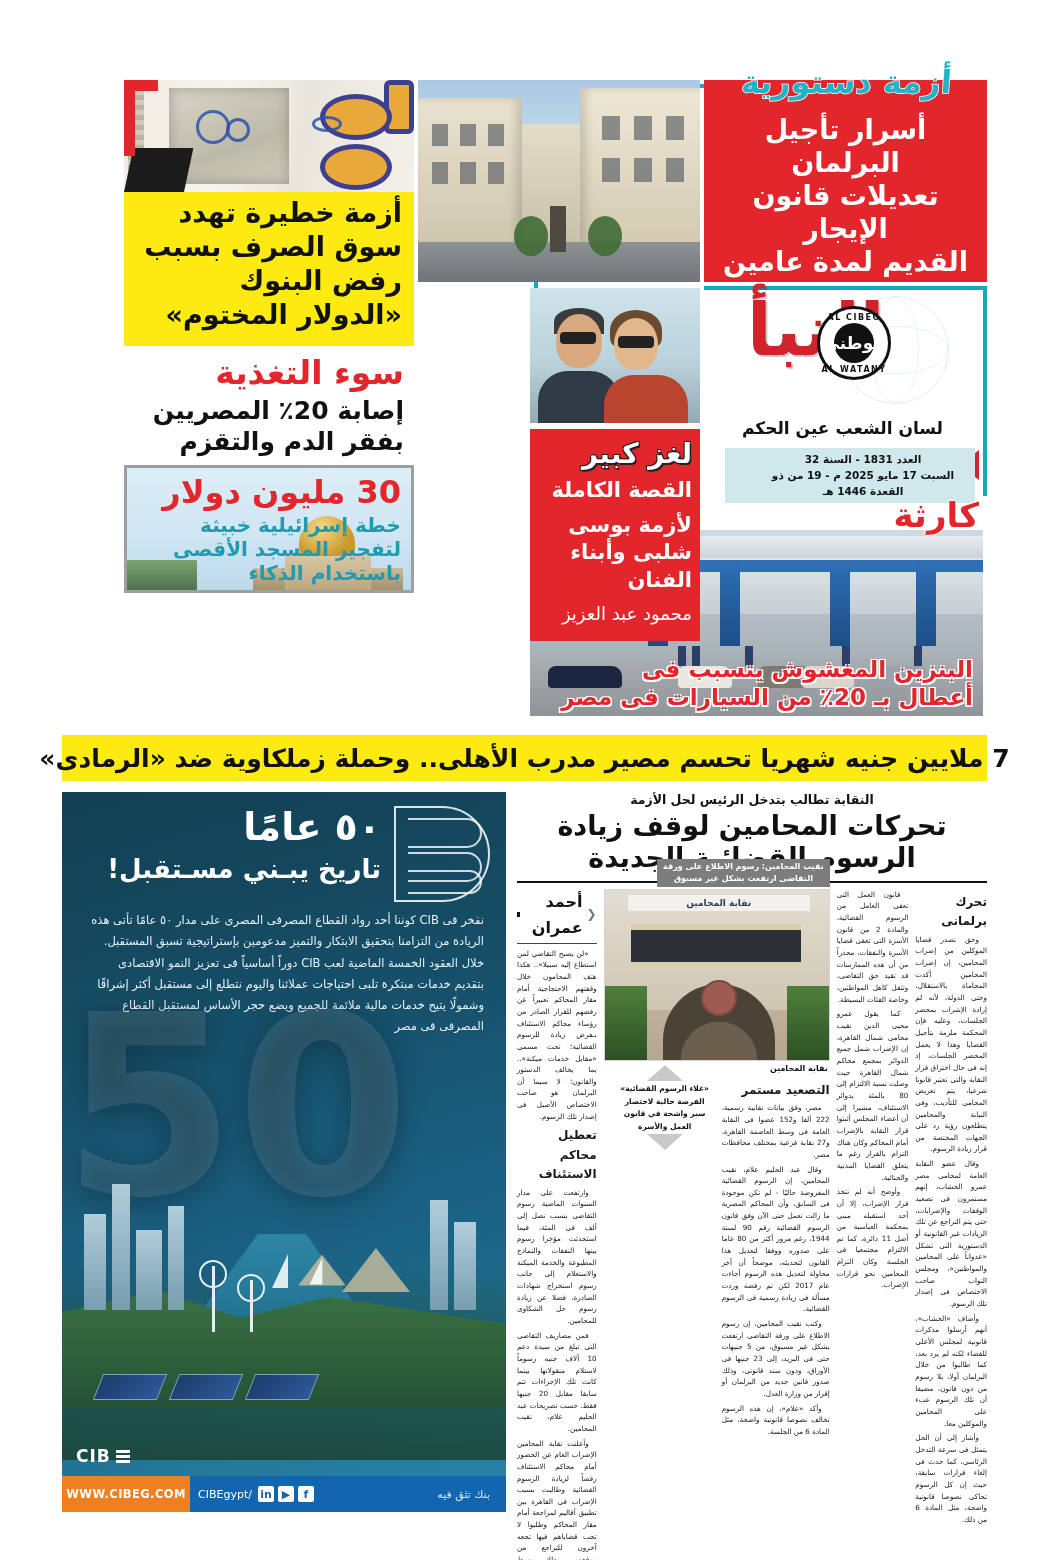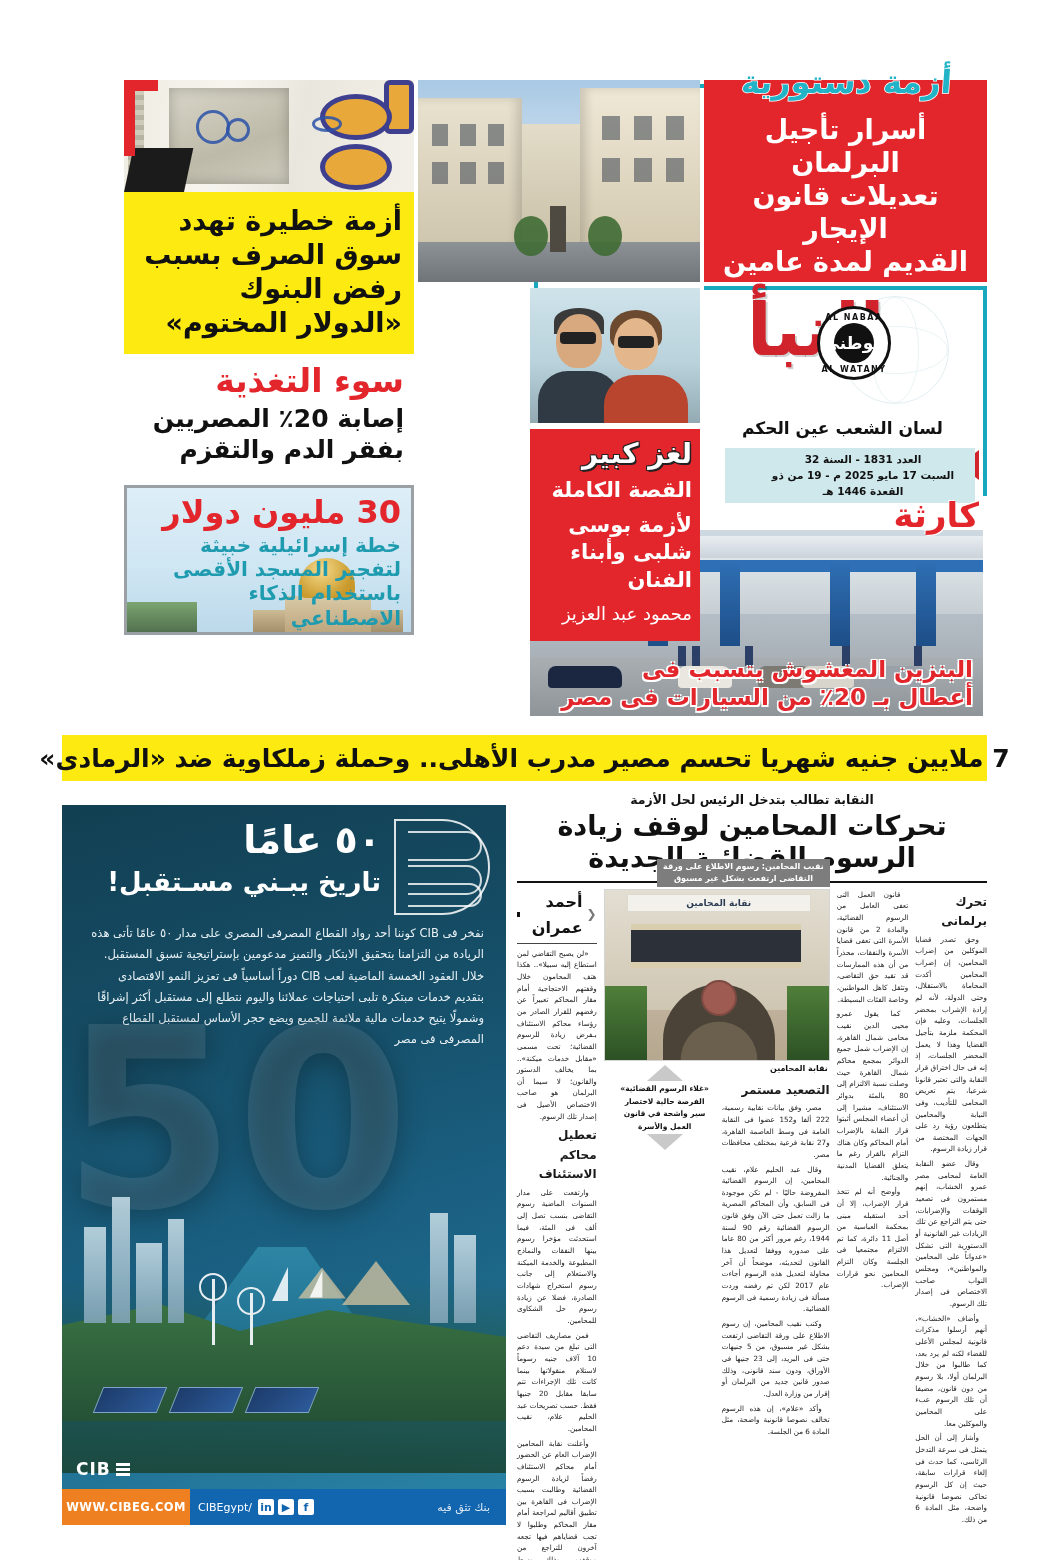--- a/index.html
+++ b/index.html
@@ -61,39 +61,39 @@
     position: absolute; left: 0; bottom: 0; width: 60px; height: 44px;
     background: #1b1b1b; transform: skewX(-12deg); transform-origin: bottom left;
   }
   .red-corner-tl {
     position: absolute; left: 0; top: 0; width: 34px; height: 76px;
     border-left: 11px solid #e3262c; border-top: 11px solid #e3262c;
     z-index: 4;
   }
 
   .yellow-box {
-    width: 290px; background: #fcea10; padding: 12px 12px 14px 12px;
+    width: 290px; background: #fcea10; padding: 4px 12px 14px 12px;
   }
   .yellow-box .hl {
     font-weight: bold; color: #111; text-align: right;
     font-size: 27px; line-height: 1.26; letter-spacing: -0.2px;
   }
 
   .nutrition {
     width: 290px; background: #fff; padding: 10px 10px 8px 4px; text-align: right;
   }
   .nutrition .kicker {
     color: #e3262c; font-weight: bold; font-size: 33px; line-height: 1.06;
   }
   .nutrition .sub {
     color: #111; font-weight: bold; font-size: 25px; line-height: 1.24; margin-top: 4px;
   }
 
   .aqsa-box {
-    position: relative; width: 290px; height: 150px; margin-top: 12px;
+    position: relative; width: 290px; height: 128px; margin-top: 0;
     border: 3px solid #9aa0a4;
     background: linear-gradient(180deg,#ddeef7 0%,#cfe6f3 55%,#bcd9ea 100%);
     overflow: hidden;
   }
   .aqsa-box .dome {
     position: absolute; right: 8px; bottom: 0; width: 150px; height: 82px;
   }
   .aqsa-box .dome-roof {
     position: absolute; left: 46px; bottom: 34px; width: 56px; height: 40px;
     background: radial-gradient(circle at 40% 30%, #f5d98a, #c9992b 70%);
@@ -352,21 +352,21 @@
   }
   .sports-banner .txt {
     font-weight: bold; font-size: 25px; color: #111; white-space: nowrap;
   }
 
   
   .lower { position: absolute; left: 0; top: 712px; width: 925px; height: 758px; }
 
   
   .cib-ad {
-    position: absolute; right: 481px; top: 13px; width: 444px; height: 720px;
+    position: absolute; right: 481px; top: 0; width: 444px; height: 720px;
     background: linear-gradient(165deg,#123f52 0%,#16506a 35%,#1b6285 62%,#2a86a8 100%);
     overflow: hidden; color: #fff;
   }
   .cib-ad .mark {
     position: absolute; right: 16px; top: 14px; width: 96px; height: 96px;
     border: 2px solid rgba(255,255,255,.85);
     border-radius: 0 50% 50% 0;
   }
   .cib-ad .mark i {
     position: absolute; right: 6px; top: 10px; width: 74px; height: 30px;
@@ -577,21 +577,21 @@
         <div class="crisis-kicker">أزمة دستورية</div>
         <div class="line">أسرار تأجيل البرلمان</div>
         <div class="line">تعديلات قانون الإيجار</div>
         <div class="line">القديم لمدة عامين</div>
       </div>
 
       <div class="masthead">
         <div class="globe"></div>
         <div class="logo-ar">النبأ</div>
         <div class="seal">
-          <div class="ring-top">AL NABAA</div>
+          <div class="ring-top">AL CIBEG</div>
           <div class="core">الوطنى</div>
           <div class="ring-bot">AL WATANY</div>
         </div>
         <div class="slogan">لسان الشعب عين الحكم</div>
         <div class="issue-arrow"></div>
         <div class="issue-arrow2"></div>
         <div class="issueline">
           <div>العدد 1831 - السنة 32</div>
           <div>السبت 17 مايو 2025 م - 19 من ذو القعدة 1446 هـ</div>
         </div>

